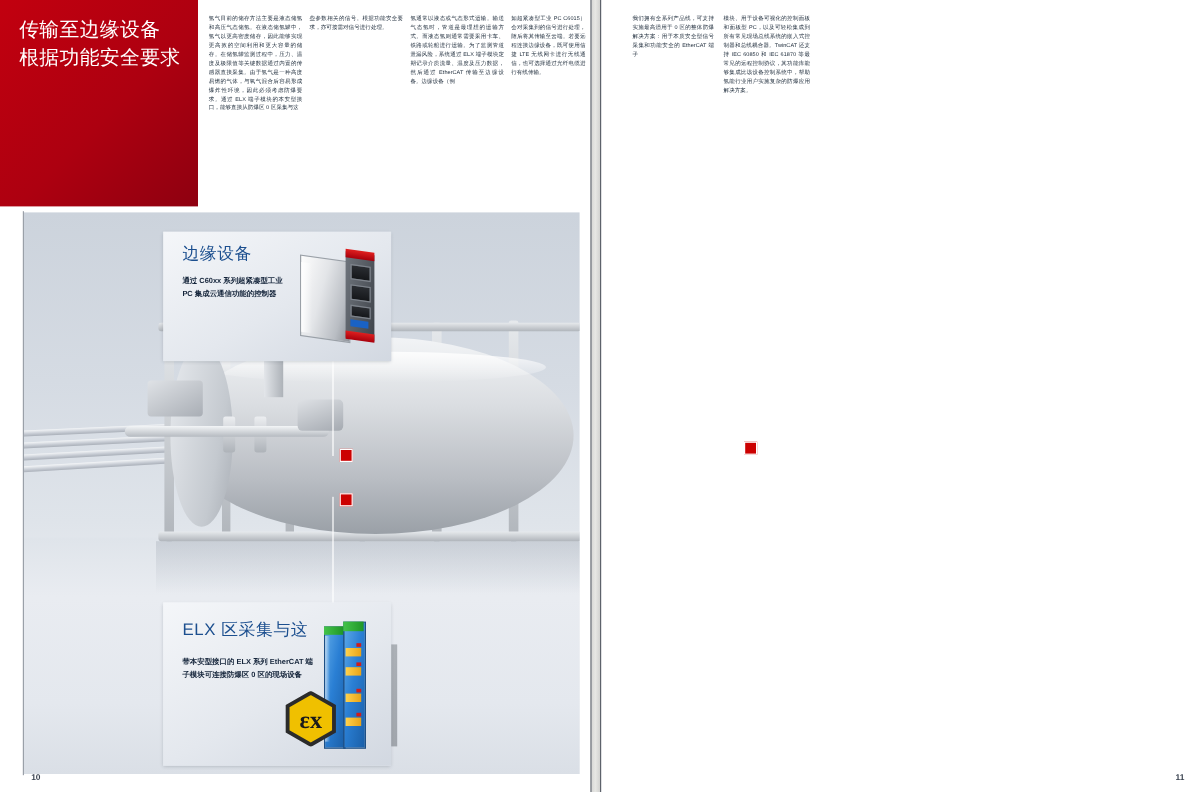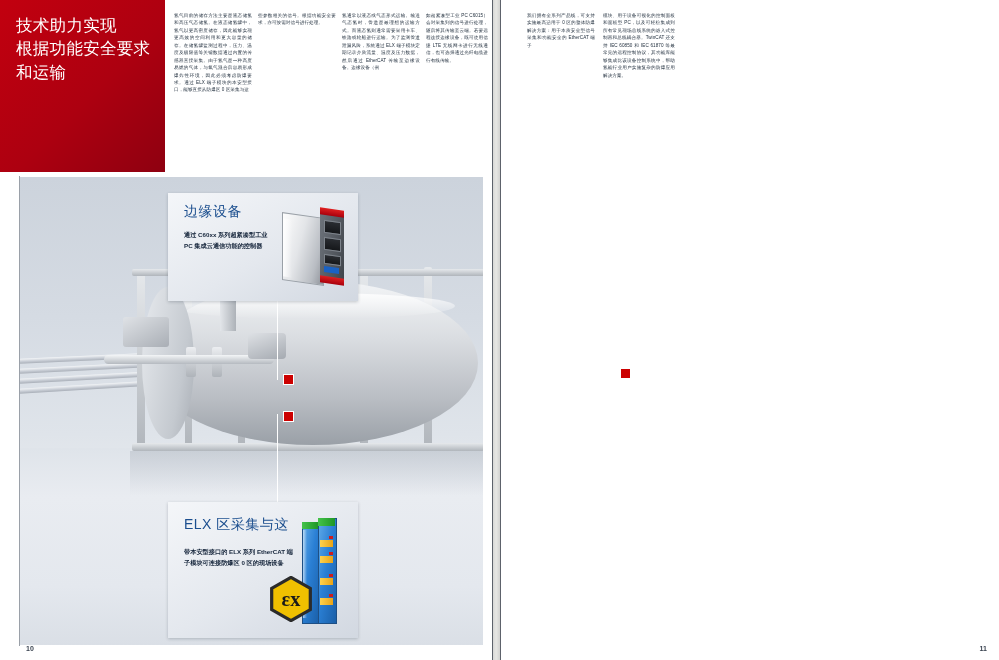--- a/index.html
+++ b/index.html
@@ -42,21 +42,21 @@
      background:linear-gradient(180deg,#ccd3dc 0%,#d5dbe3 30%,#dfe4ea 55%,#e9ecf0 70%,#dfe3e9 100%);}
 
   .floor{position:absolute;left:0;right:0;bottom:0;height:42%;
      background:linear-gradient(180deg,#dfe4ea 0%,#e9ecf1 25%,#e4e8ee 70%,#dadfe6 100%);}
 
   
   .pipe-l{position:absolute;background:linear-gradient(180deg,#f4f6f8,#c9ced6 55%,#aab0b9);border-radius:2px;}
 
   
   .card{position:absolute;background:linear-gradient(150deg,#f4f6f9 0%,#e4e8ee 55%,#d2d8e1 100%);
-        box-shadow:0 1px 3px rgba(40,50,65,.25);z-index:5;margin-left:32px;}
+        box-shadow:0 1px 3px rgba(40,50,65,.25);z-index:5;}
   .card-title{position:absolute;color:#1c4f8f;font-weight:400;}
   .card-body{position:absolute;color:#14243a;font-weight:700;}
 
   #card-edge{left:136px;top:193px;width:190px;height:108px;}
   #card-edge .card-title{left:16px;top:10px;font-size:14px;letter-spacing:.5px;}
   #card-edge .card-body{left:16px;top:37px;width:86px;font-size:6.2px;line-height:1.75;}
 
   #card-elx{left:136px;top:502px;width:190px;height:136px;}
   #card-elx .card-title{left:16px;top:14px;font-size:14px;letter-spacing:.5px;}
   #card-elx .card-body{left:16px;top:44px;width:112px;font-size:6.2px;line-height:1.78;}
@@ -201,23 +201,22 @@
 
   <div id="gutter"></div>
   <div class="page-edge" id="edge-l"></div>
   <div class="page-edge" id="edge-r"></div>
 
   <div id="left-white-margin"></div>
   <div id="left-margin-rule"></div>
 
   <div id="title-block">
     <div id="title-text">
-      <div>技术助力实现</div>
+      <div>传输至边缘设备</div>
       <div>根据功能安全要求</div>
-      <div>和运输</div>
     </div>
   </div>
 
   <div class="col" id="c1">
       <p>氢气目前的储存方法主要是液态储氢和高压气态储氢。在液态储氢罐中，氢气以更高密度储存，因此能够实现更高效的空间利用和更大容量的储存。在储氢罐监测过程中，压力、温度及极限值等关键数据通过内置的传感器直接采集。由于氢气是一种高度易燃的气体，与氧气混合后容易形成爆炸性环境，因此必须考虑防爆要求。通过 ELX 端子模块的本安型接口，能够直接从防爆区 0 区采集与这</p>
     </div>
   <div class="col" id="c2">
       <p>些参数相关的信号。根据功能安全要求，亦可按需对信号进行处理。</p>
     </div>
   <div class="col" id="c3">

